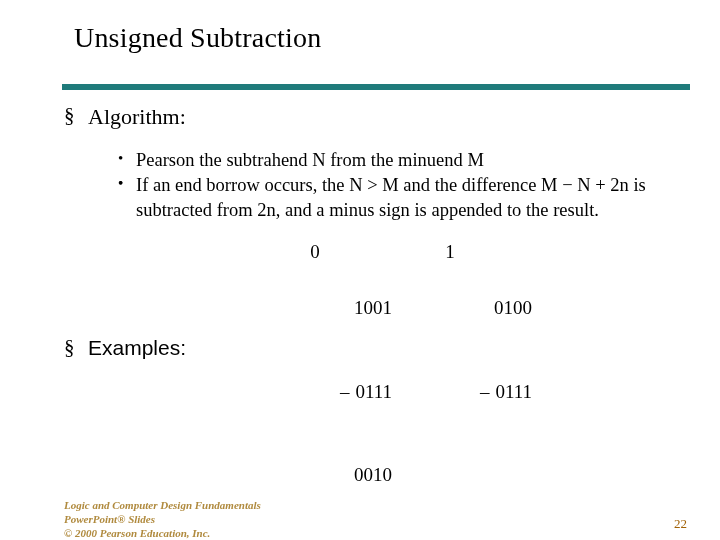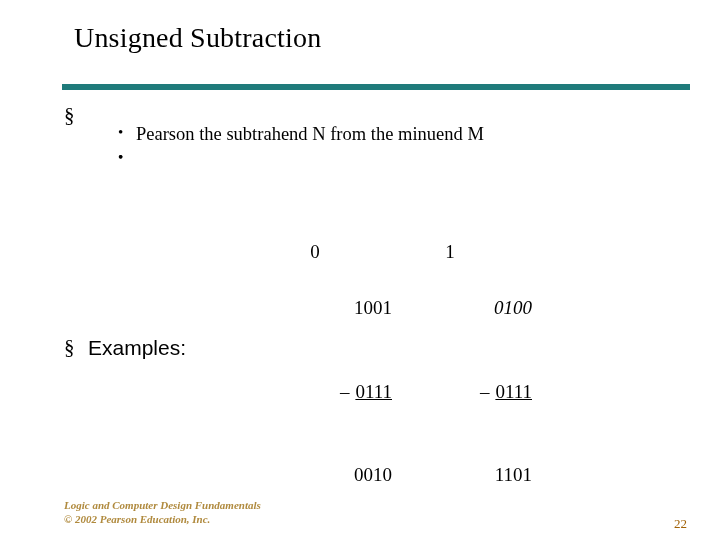--- a/index.html
+++ b/index.html
@@ -125,21 +125,20 @@
   }
   .calc .row {
     display: block;
     white-space: pre;
   }
   .calc .row .op {
     text-decoration: none;
     display: inline-block;
   }
   .calc .row .digits {
-    text-decoration: underline;
   }
   .footer-logo {
     position: absolute;
     left: 48px;
     top: 498px;
     font-family: "Liberation Serif", serif;
     font-style: italic;
     font-weight: bold;
     font-size: 11px;
     line-height: 1.28;
@@ -159,35 +158,37 @@
 
 <div class="slide">
 
   <div class="slide-title">Unsigned Subtraction</div>
   <div class="title-rule"></div>
 
   <div class="body">
 
     <div class="lvl1">
       <span class="bullet">§</span>
+      <span>Algorithm:</span>
     </div>
 
     <div style="height:14px;"></div>
 
     <div class="lvl2">
       <span class="bullet">•</span>
       <span>Pearson the subtrahend N from the minuend M</span>
     </div>
 
     <div class="lvl2">
       <span class="bullet">•</span>
     </div>
 
     <div class="lvl2">
       <span class="bullet">•</span>
+      <span>If an end borrow occurs, the N &gt; M and the difference M − N + 2n is subtracted from 2n, and a minus sign is appended to the result.</span>
     </div>
 
   </div>
 
   <div class="examples-row">
 
     <div class="examples-label lvl1 sans">
       <span class="bullet">§</span>
       <span>Examples:</span>
     </div>
@@ -201,36 +202,34 @@
         <span class="op" style="padding-right: 6px;">–</span><span class="digits">0111</span>
       </span>
       <span class="row">
         <span class="op"></span><span class="digits" style="text-decoration:none;text-align:center;">0010</span>
       </span>
     </div>
 
     <div class="calc right-col">
       <span class="borrow">1</span>
       <span class="row">
-        <span class="op"></span><span class="digits" style="text-decoration:none;font-style:italic;">0100</span>
+        <span class="op"></span><span class="digits" style="text-decoration:none;">0100</span>
       </span>
       <span class="row">
         <span class="op" style="padding-right: 6px;">–</span><span class="digits">0111</span>
-      </span>
-      <span class="row">
-        <span class="op"></span><span class="digits" style="text-decoration:none;">1101</span>
       </span>
       <span class="row">
         <span class="op"></span>
       </span>
 
     </div>
 
   </div>
 
   <div class="footer-logo">
     <div>Logic and Computer Design Fundamentals</div>
-    <div>© 2002 Pearson Education, Inc.</div>
+    <div>PowerPoint® Slides</div>
+    <div>© 2000 Pearson Education, Inc.</div>
   </div>
 
   <div class="page-number">22</div>
 
 </div>
 
 </body></html>

